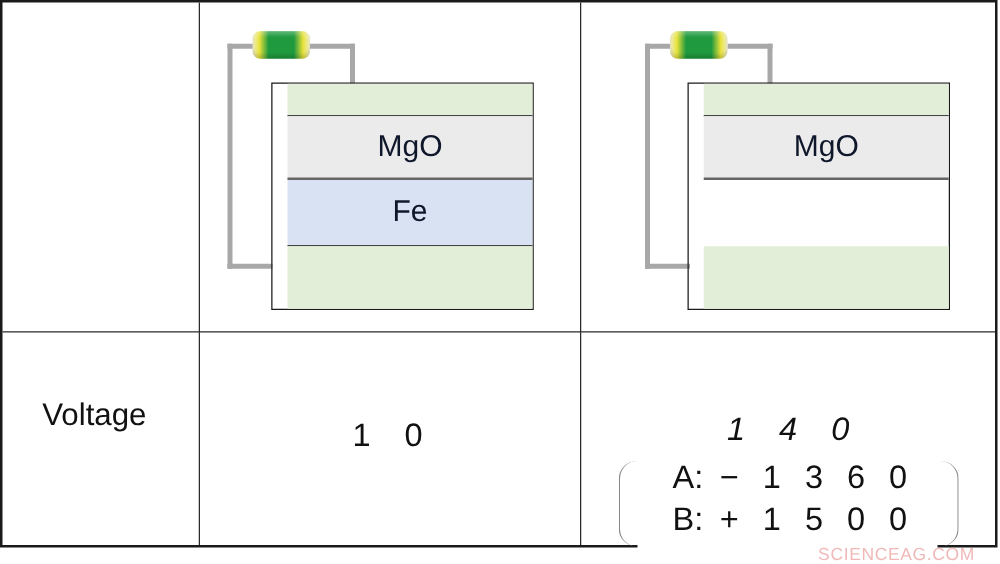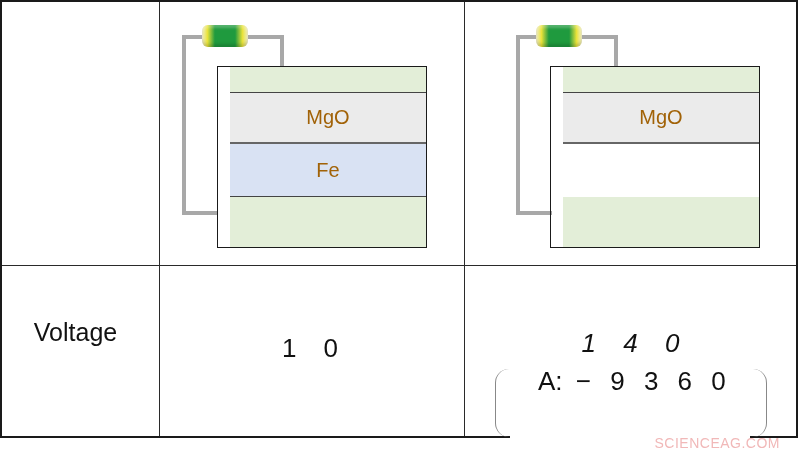--- a/index.html
+++ b/index.html
@@ -2,21 +2,21 @@
 <html><head>
 <meta charset="utf-8">
 <style>
   html, body { margin: 0; padding: 0; background: #ffffff; }
   body { width: 800px; height: 451px; position: relative; overflow: hidden; font-family: "Liberation Sans", sans-serif; color: #111; }
   .table { position: absolute; left: 0; top: 0; width: 798px; height: 438px; border: 2px solid #1a1a1a; box-sizing: border-box; }
   .vline { position: absolute; top: 0; bottom: 0; width: 1px; background: #2a2a2a; }
   .hline { position: absolute; left: 0; right: 0; height: 1px; background: #2a2a2a; }
   .cell { position: absolute; }
   .stack { position: absolute; border: 1.5px solid #1a1a1a; box-sizing: border-box; }
-  .layer { position: absolute; left: 12px; right: 0; box-sizing: border-box; display: flex; align-items: center; justify-content: center; font-size: 20px; color: #a16207; }
+  .layer { position: absolute; left: 12px; right: 0; box-sizing: border-box; display: flex; align-items: center; justify-content: center; font-size: 24px; color: #0f172a; }
   .layer.top { background: #e3eed8; border-bottom: 1px solid #444; }
   .layer.mgo { background: #ebebeb; border-bottom: 2px solid #666; }
   .layer.metal { background: #d9e2f3; border-bottom: 1px solid #444; }
   .layer.bot { background: #e3eed8; }
   .wire { position: absolute; background: #a8a8a8; }
   .resistor { position: absolute; width: 46px; height: 22px; border-radius: 6px; background: linear-gradient(to right, #f3f1c8 0, #e8e23a 12%, #1f9a3e 28%, #1f9a3e 72%, #e8e23a 88%, #f3f1c8 100%); box-shadow: inset 0 -3px 3px rgba(0,0,0,0.15), inset 0 3px 3px rgba(255,255,255,0.25); }
   .label { position: absolute; text-align: center; }
   .row-label { font-size: 25px; line-height: 32px; }
   .value { font-size: 26px; letter-spacing: 10px; }
   .bracket-box { position: absolute; border: 1.5px solid #888; border-top: none; border-bottom: none; border-radius: 14px; }
@@ -70,17 +70,21 @@
 <div class="label value" style="left:158px; top:333px; width:304px; padding-left:10px; box-sizing:border-box;">1 0</div>
 
 <div class="label value" style="left:463px; top:328px; width:335px; padding-left:10px; box-sizing:border-box;font-style:italic;">1 4 0</div>
 
 <div class="bracket-box" style="left:495px; top:369px; width:270px; height:68px;"></div>
 <div class="bracket-mask" style="left:510px; top:368px; width:240px; height:72px;"></div>
 
 <div class="label" style="left:538px; top:364px; width:220px; text-align:left; font-size:26px; line-height:34px;">
   <div>
     <span>A:</span>
-    <span style="letter-spacing:6px; margin-left:6px;">− 9 3 6 0</span>
+    <span style="letter-spacing:6px; margin-left:6px;">− 1 3 6 0</span>
+  </div>
+  <div>
+    <span>B:</span>
+    <span style="letter-spacing:6px; margin-left:6px;">+ 1 5 0 0</span>
   </div>
 </div>
 
 <div class="watermark">SCIENCEAG.COM</div>
 
 </body></html>

